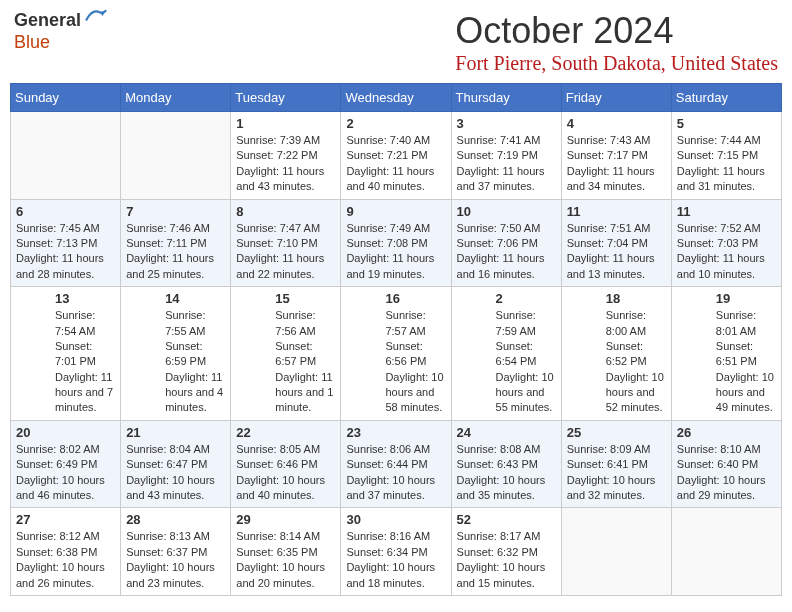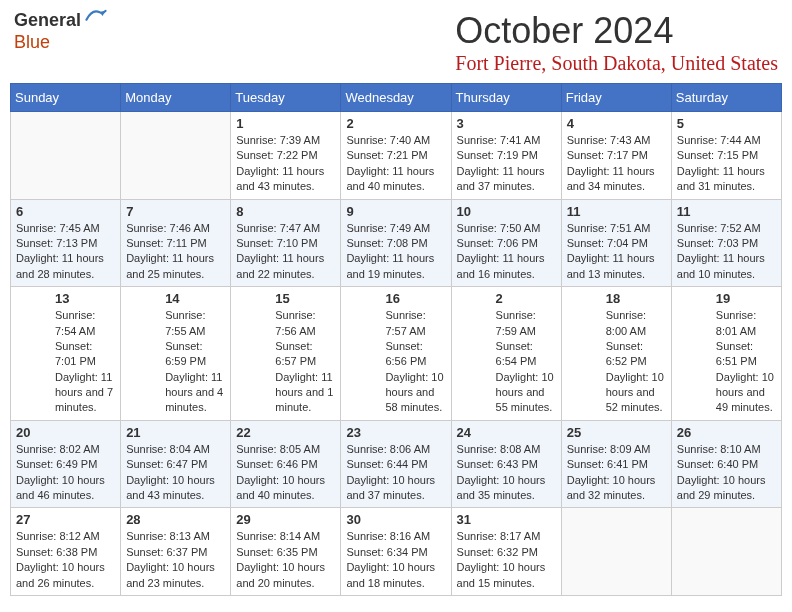--- a/index.html
+++ b/index.html
@@ -253,20 +253,20 @@
         </td>
         <td>
           <span class="day-number">29</span>
           <div class="day-info">Sunrise: 8:14 AM<br>Sunset: 6:35 PM<br>Daylight: 10 hours and 20 minutes.</div>
         </td>
         <td>
           <span class="day-number">30</span>
           <div class="day-info">Sunrise: 8:16 AM<br>Sunset: 6:34 PM<br>Daylight: 10 hours and 18 minutes.</div>
         </td>
         <td>
-          <span class="day-number">31</span>
+          <span class="day-number">52</span>
           <div class="day-info">Sunrise: 8:17 AM<br>Sunset: 6:32 PM<br>Daylight: 10 hours and 15 minutes.</div>
         </td>
         <td class="empty-cell"></td>
         <td class="empty-cell"></td>
       </tr>
     </tbody>
 </table>
 
 </body></html>

